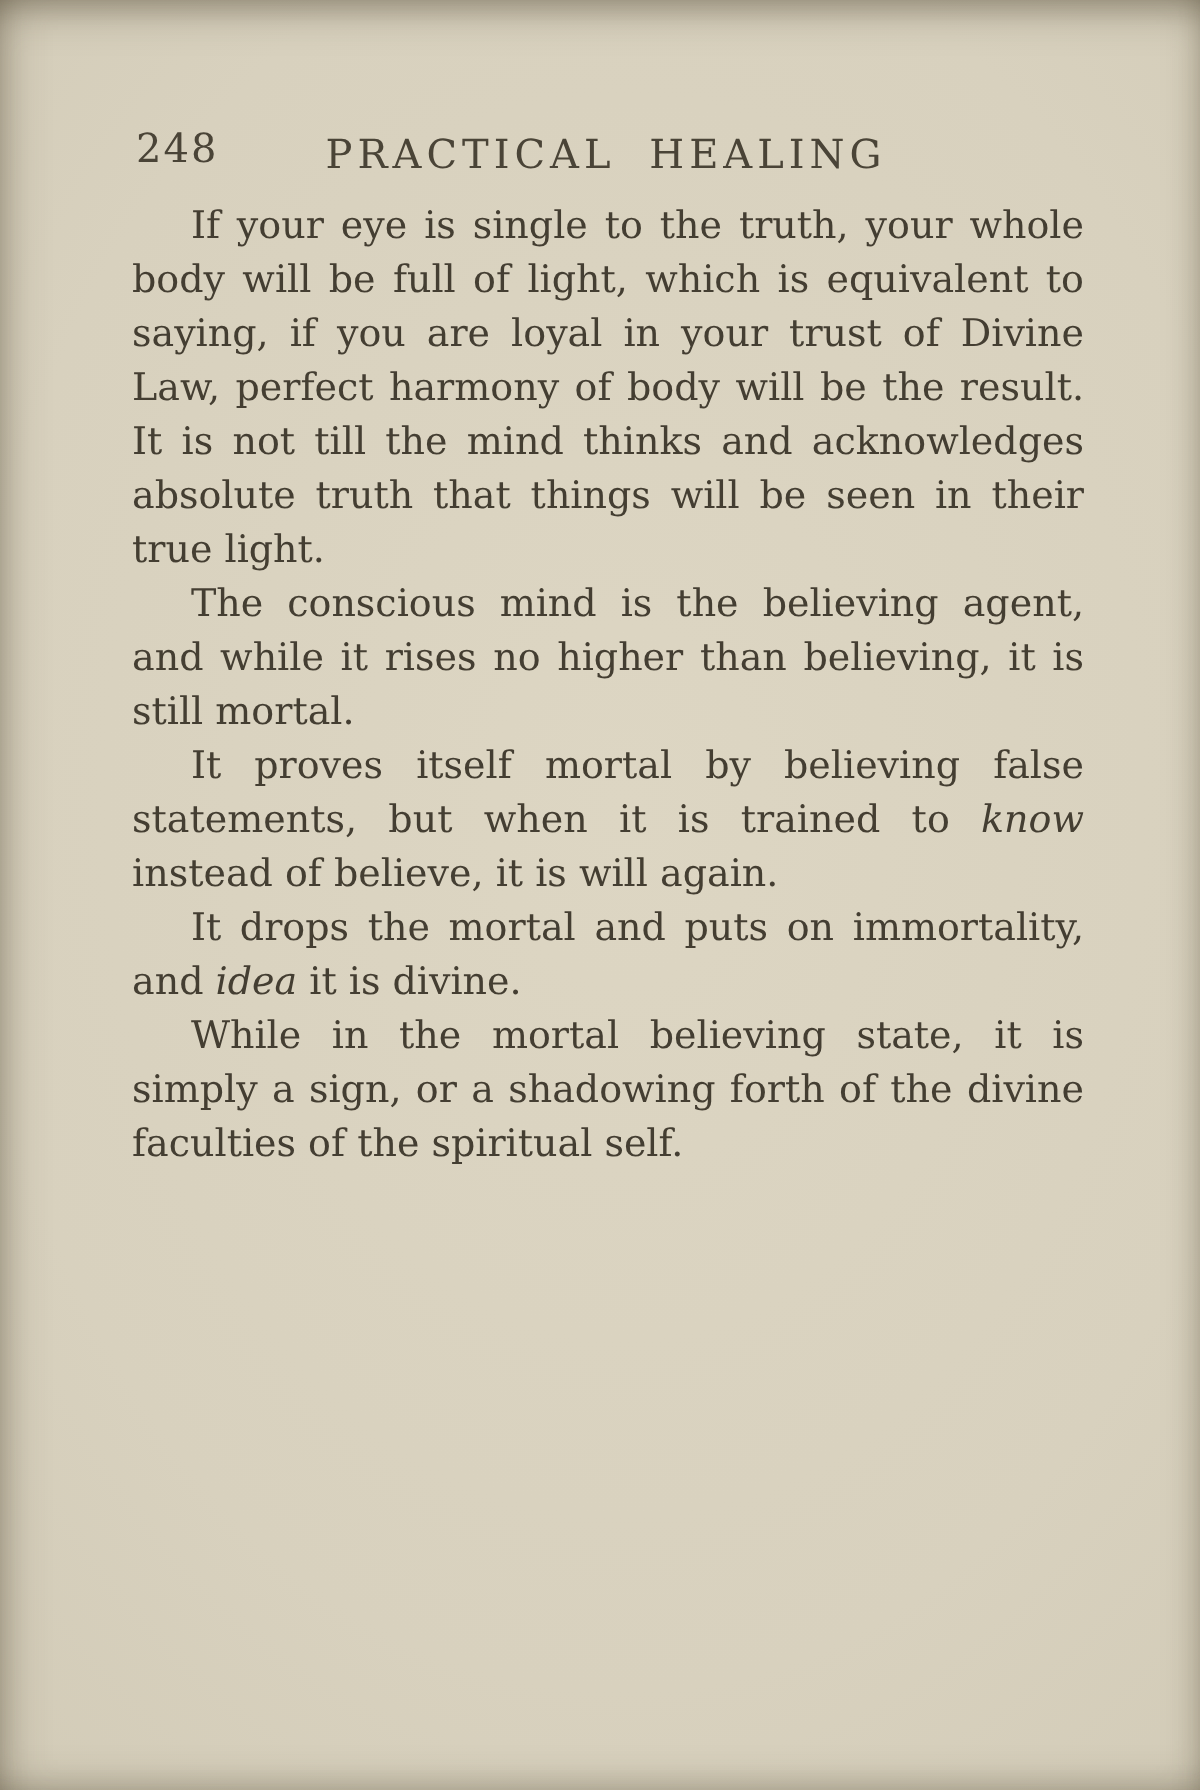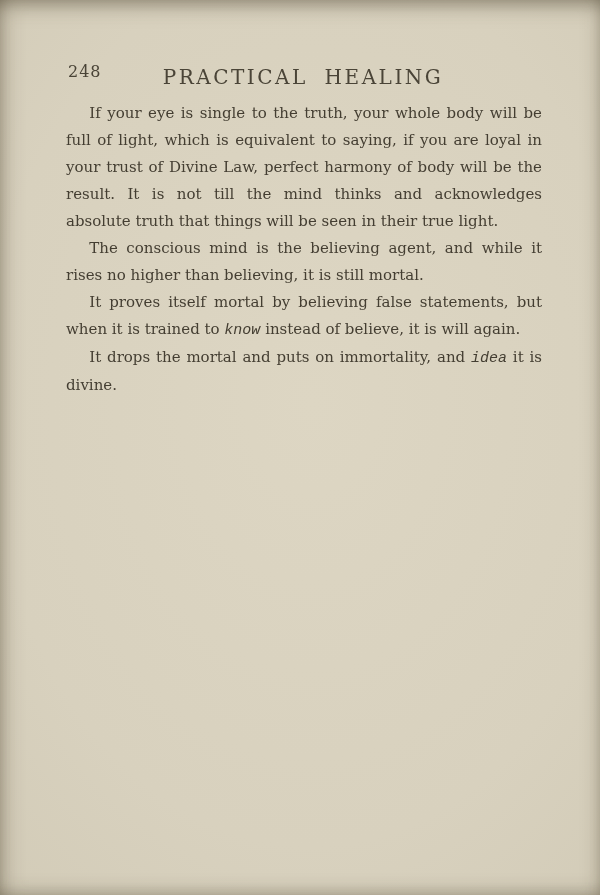--- a/index.html
+++ b/index.html
@@ -35,53 +35,52 @@
     position: absolute;
     top: 62px;
     left: 68px;
     right: 62px;
     height: 26px;
   }
   .page-number {
     position: absolute;
     left: 0;
     top: 0;
-    font-size: 16px;
+    font-size: 20px;
     letter-spacing: 1px;
     color: #4a4437;
   }
   .running-title {
     position: absolute;
     left: 0;
     right: 0;
     top: 3px;
     text-align: center;
     font-size: 20px;
     letter-spacing: 2.5px;
     word-spacing: 8px;
     color: #4a4437;
   }
   .text-block {
     position: absolute;
     top: 100px;
     left: 66px;
     width: 476px;
-    font-size: 15px;
+    font-size: 19px;
     line-height: 27px;
     text-align: justify;
     color: #443e32;
   }
   .text-block p {
     margin: 0;
     padding: 0;
     text-indent: 1.55em;
   }
   .italic {
     font-style: italic;
-    font-family: Liberation Mono, monospace;
   }
 </style>
 </head>
 <body>
 
 <div class="page">
 
   <div class="header">
     <span class="page-number">248</span>
     <span class="running-title">PRACTICAL HEALING</span>
@@ -98,19 +97,22 @@
     </p>
 
     <p>
       <span>It proves itself mortal by believing false statements, but when it is trained to </span><span class="italic">know</span><span> instead of believe, it is will again.</span>
     </p>
 
     <p>
       <span>It drops the mortal and puts on immortality, and </span><span class="italic">idea</span><span> it is divine.</span>
     </p>
 
+    <p>
+      <span>While in the mortal believing state, it is simply a sign, or a shadowing forth of the divine faculties of the spiritual self.</span>
+    </p>
 
 
 
 
   </div>
 
 </div>
 
 </body></html>

